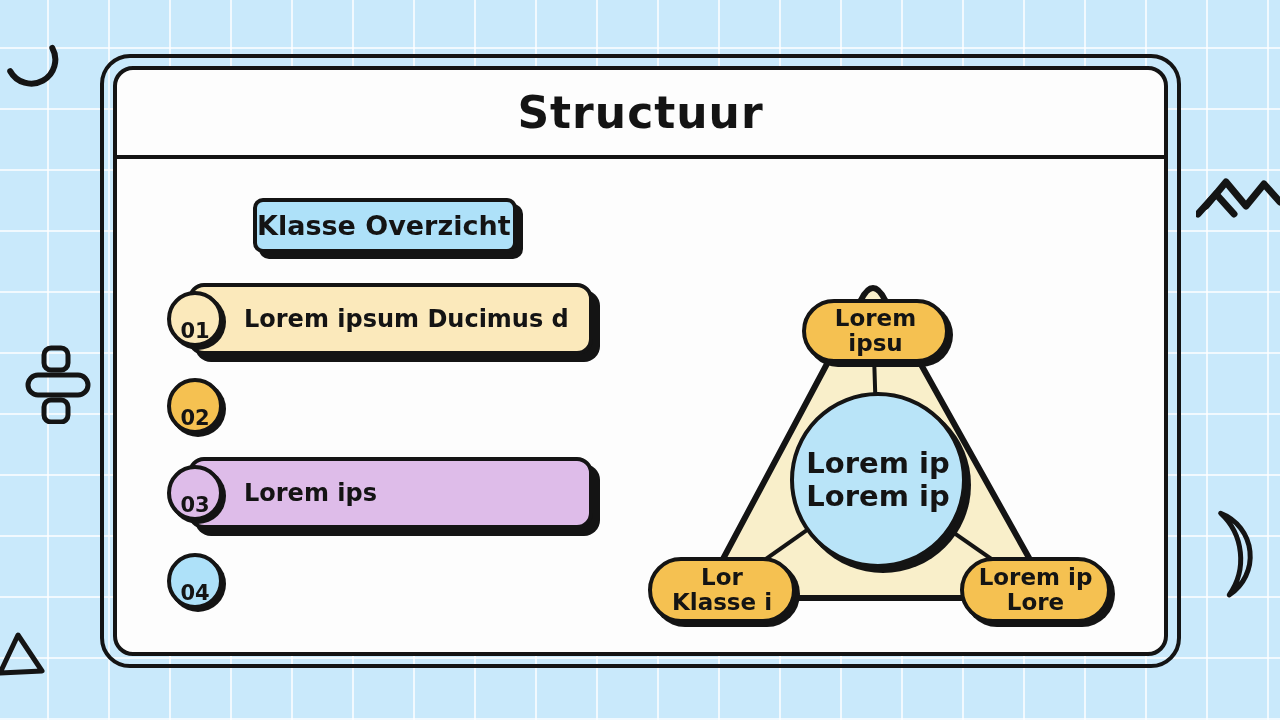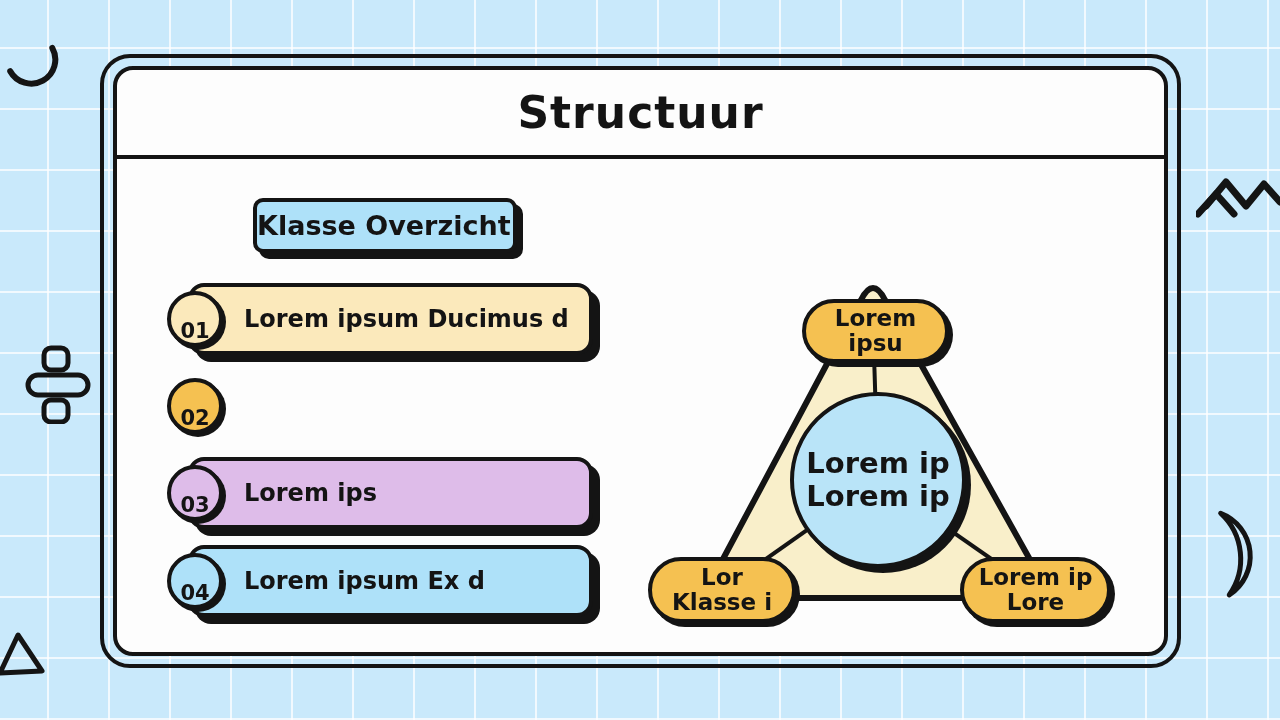--- a/index.html
+++ b/index.html
@@ -138,23 +138,20 @@
     <span>02</span>
   </div>
 
   <div class="list-item" style="top: 457px; background: rgb(222, 188, 233);">
     <span>Lorem ips</span>
   </div>
   <div class="badge" style="top: 465px; background: rgb(222, 188, 233);">
     <span>03</span>
   </div>
 
-  <div class="list-item" style="top: 545px; background: rgb(174, 225, 249);">
-    <span>Lorem ipsum Ex d</span>
-  </div>
   <div class="badge" style="top: 553px; background: rgb(174, 225, 249);">
     <span>04</span>
   </div>
 
 
   <svg class="diagram-svg" width="480" height="380" viewBox="0 0 480 380">
     <path d="M221 40 Q233 16 245 40 L398 314 Q410 338 384 338 L89 338 Q63 338 75 314 Z" fill="#f9efca" stroke="#141414" stroke-width="6" stroke-linejoin="round"></path>
     <line x1="233" y1="64" x2="238" y2="220" stroke="#141414" stroke-width="4"></line>
     <line x1="238" y1="220" x2="82" y2="330" stroke="#141414" stroke-width="4"></line>
     <line x1="238" y1="220" x2="396" y2="330" stroke="#141414" stroke-width="4"></line>

